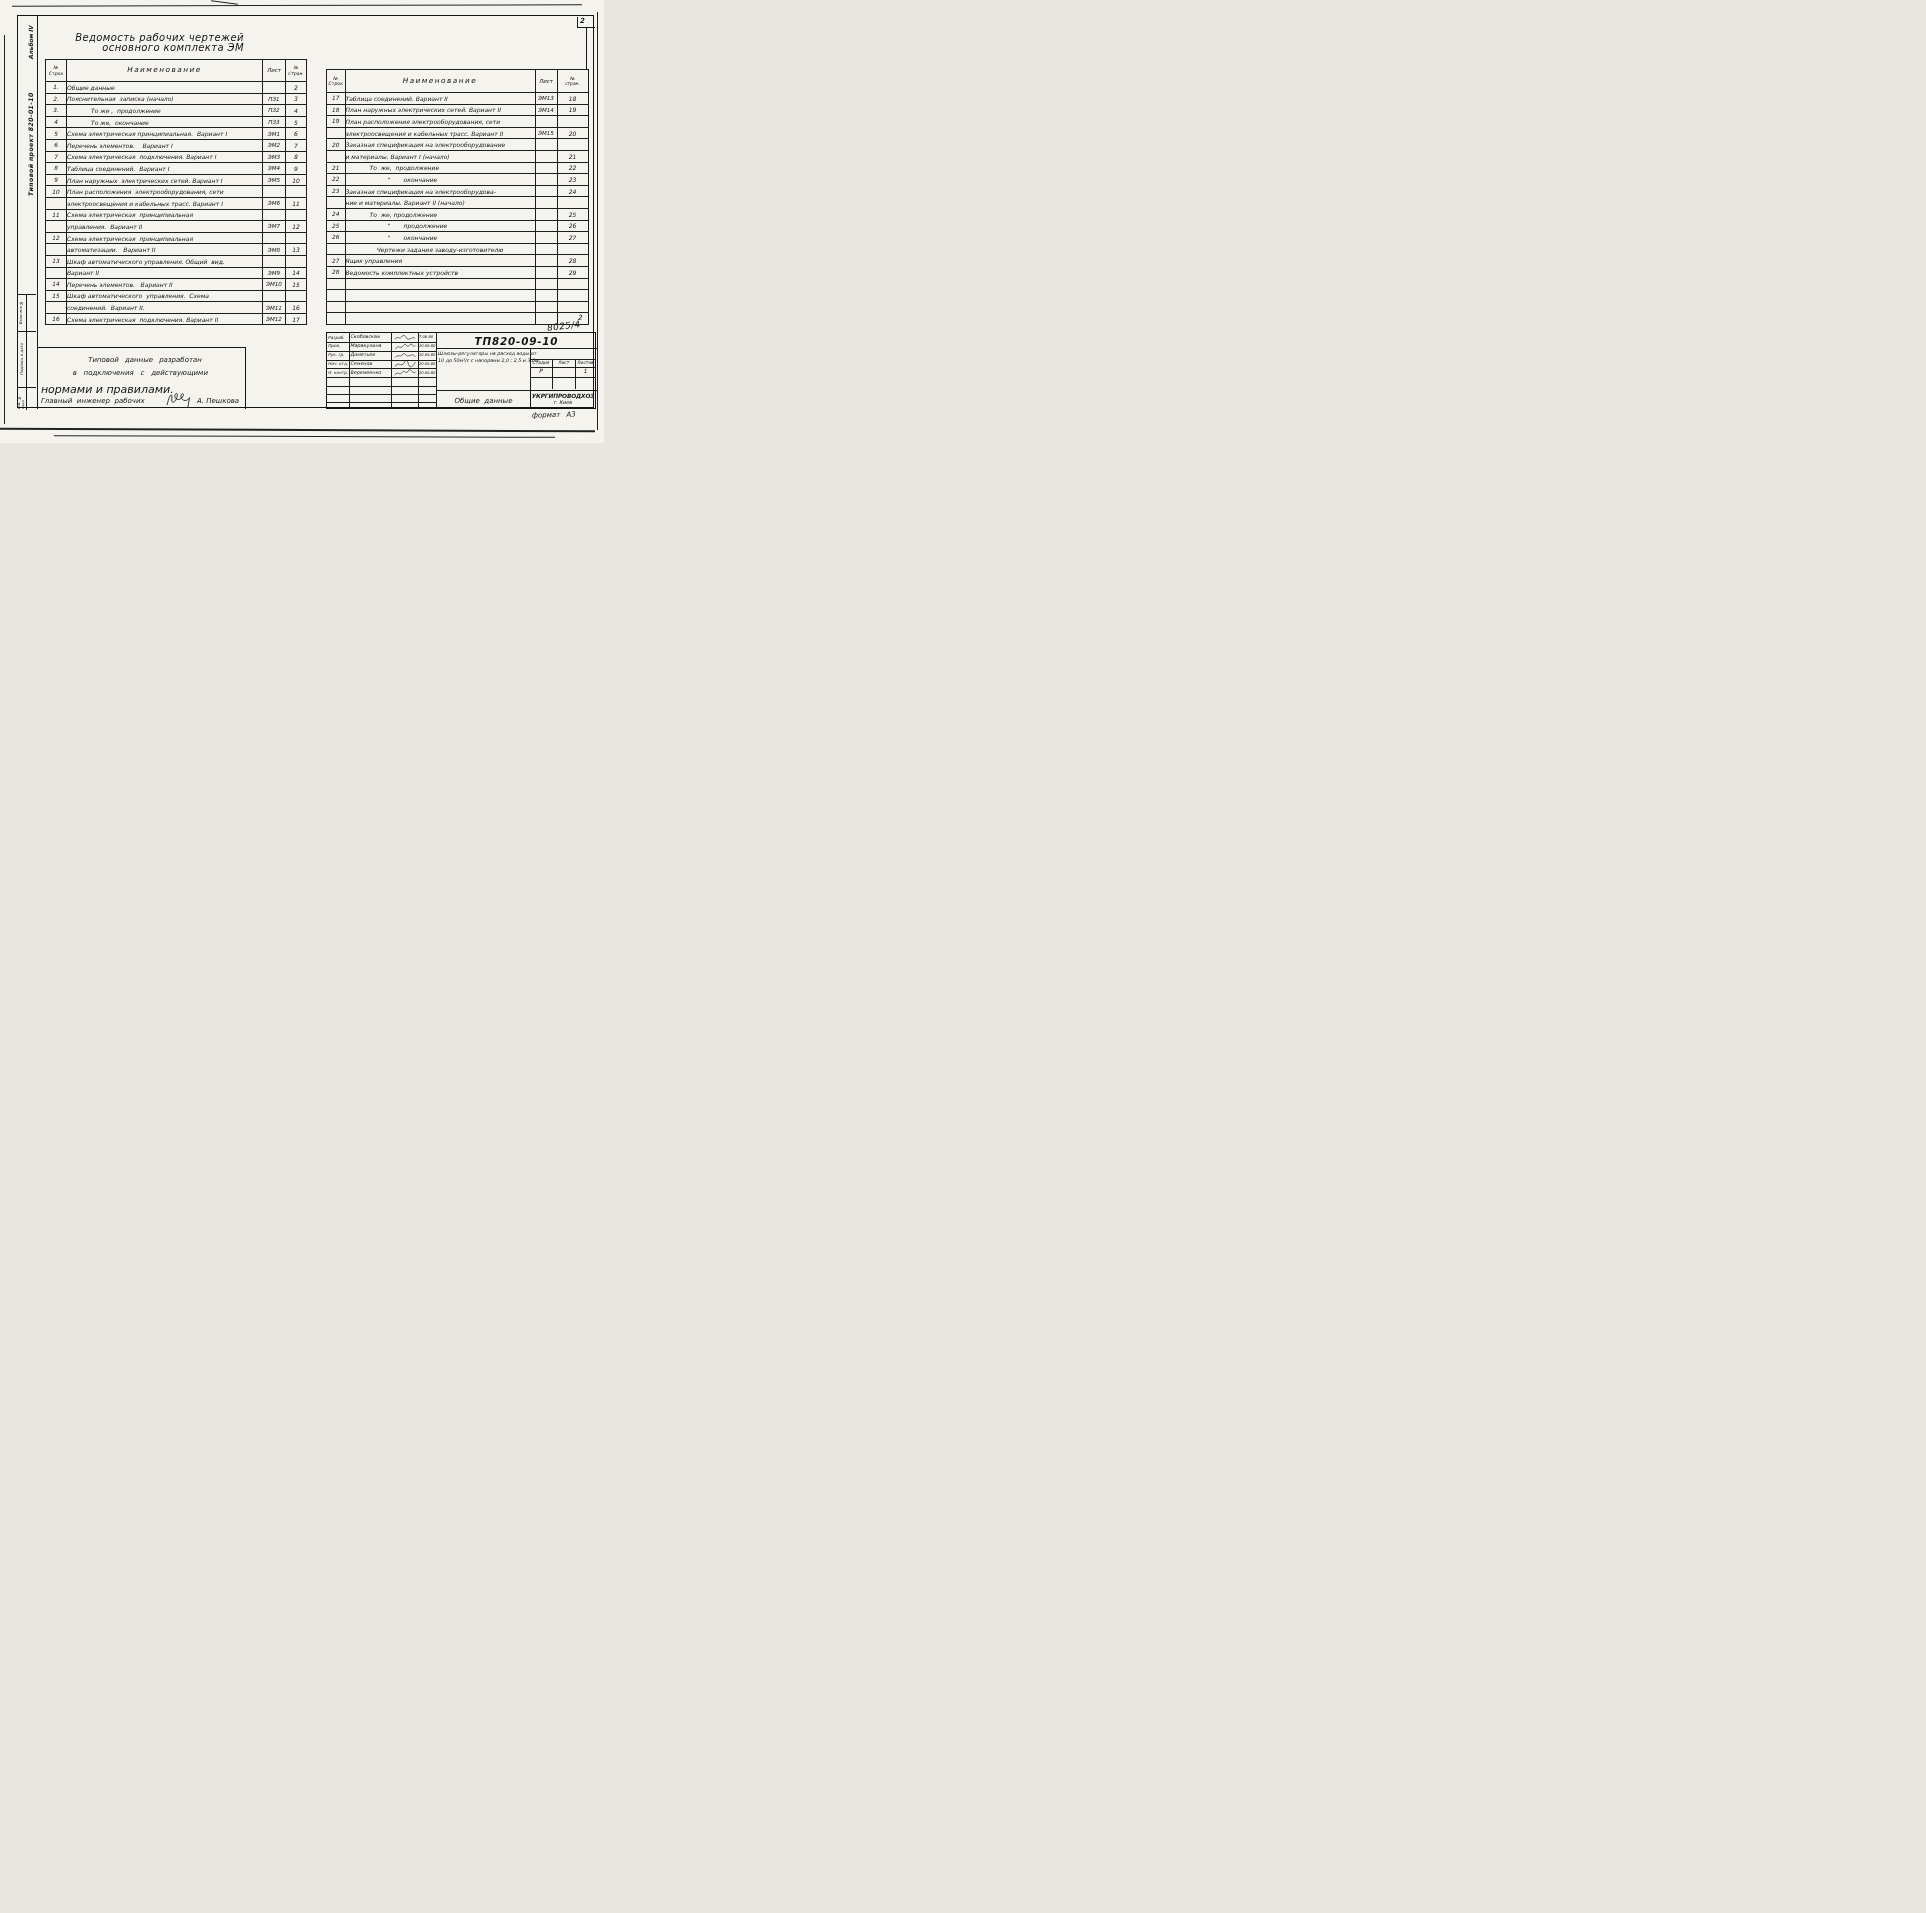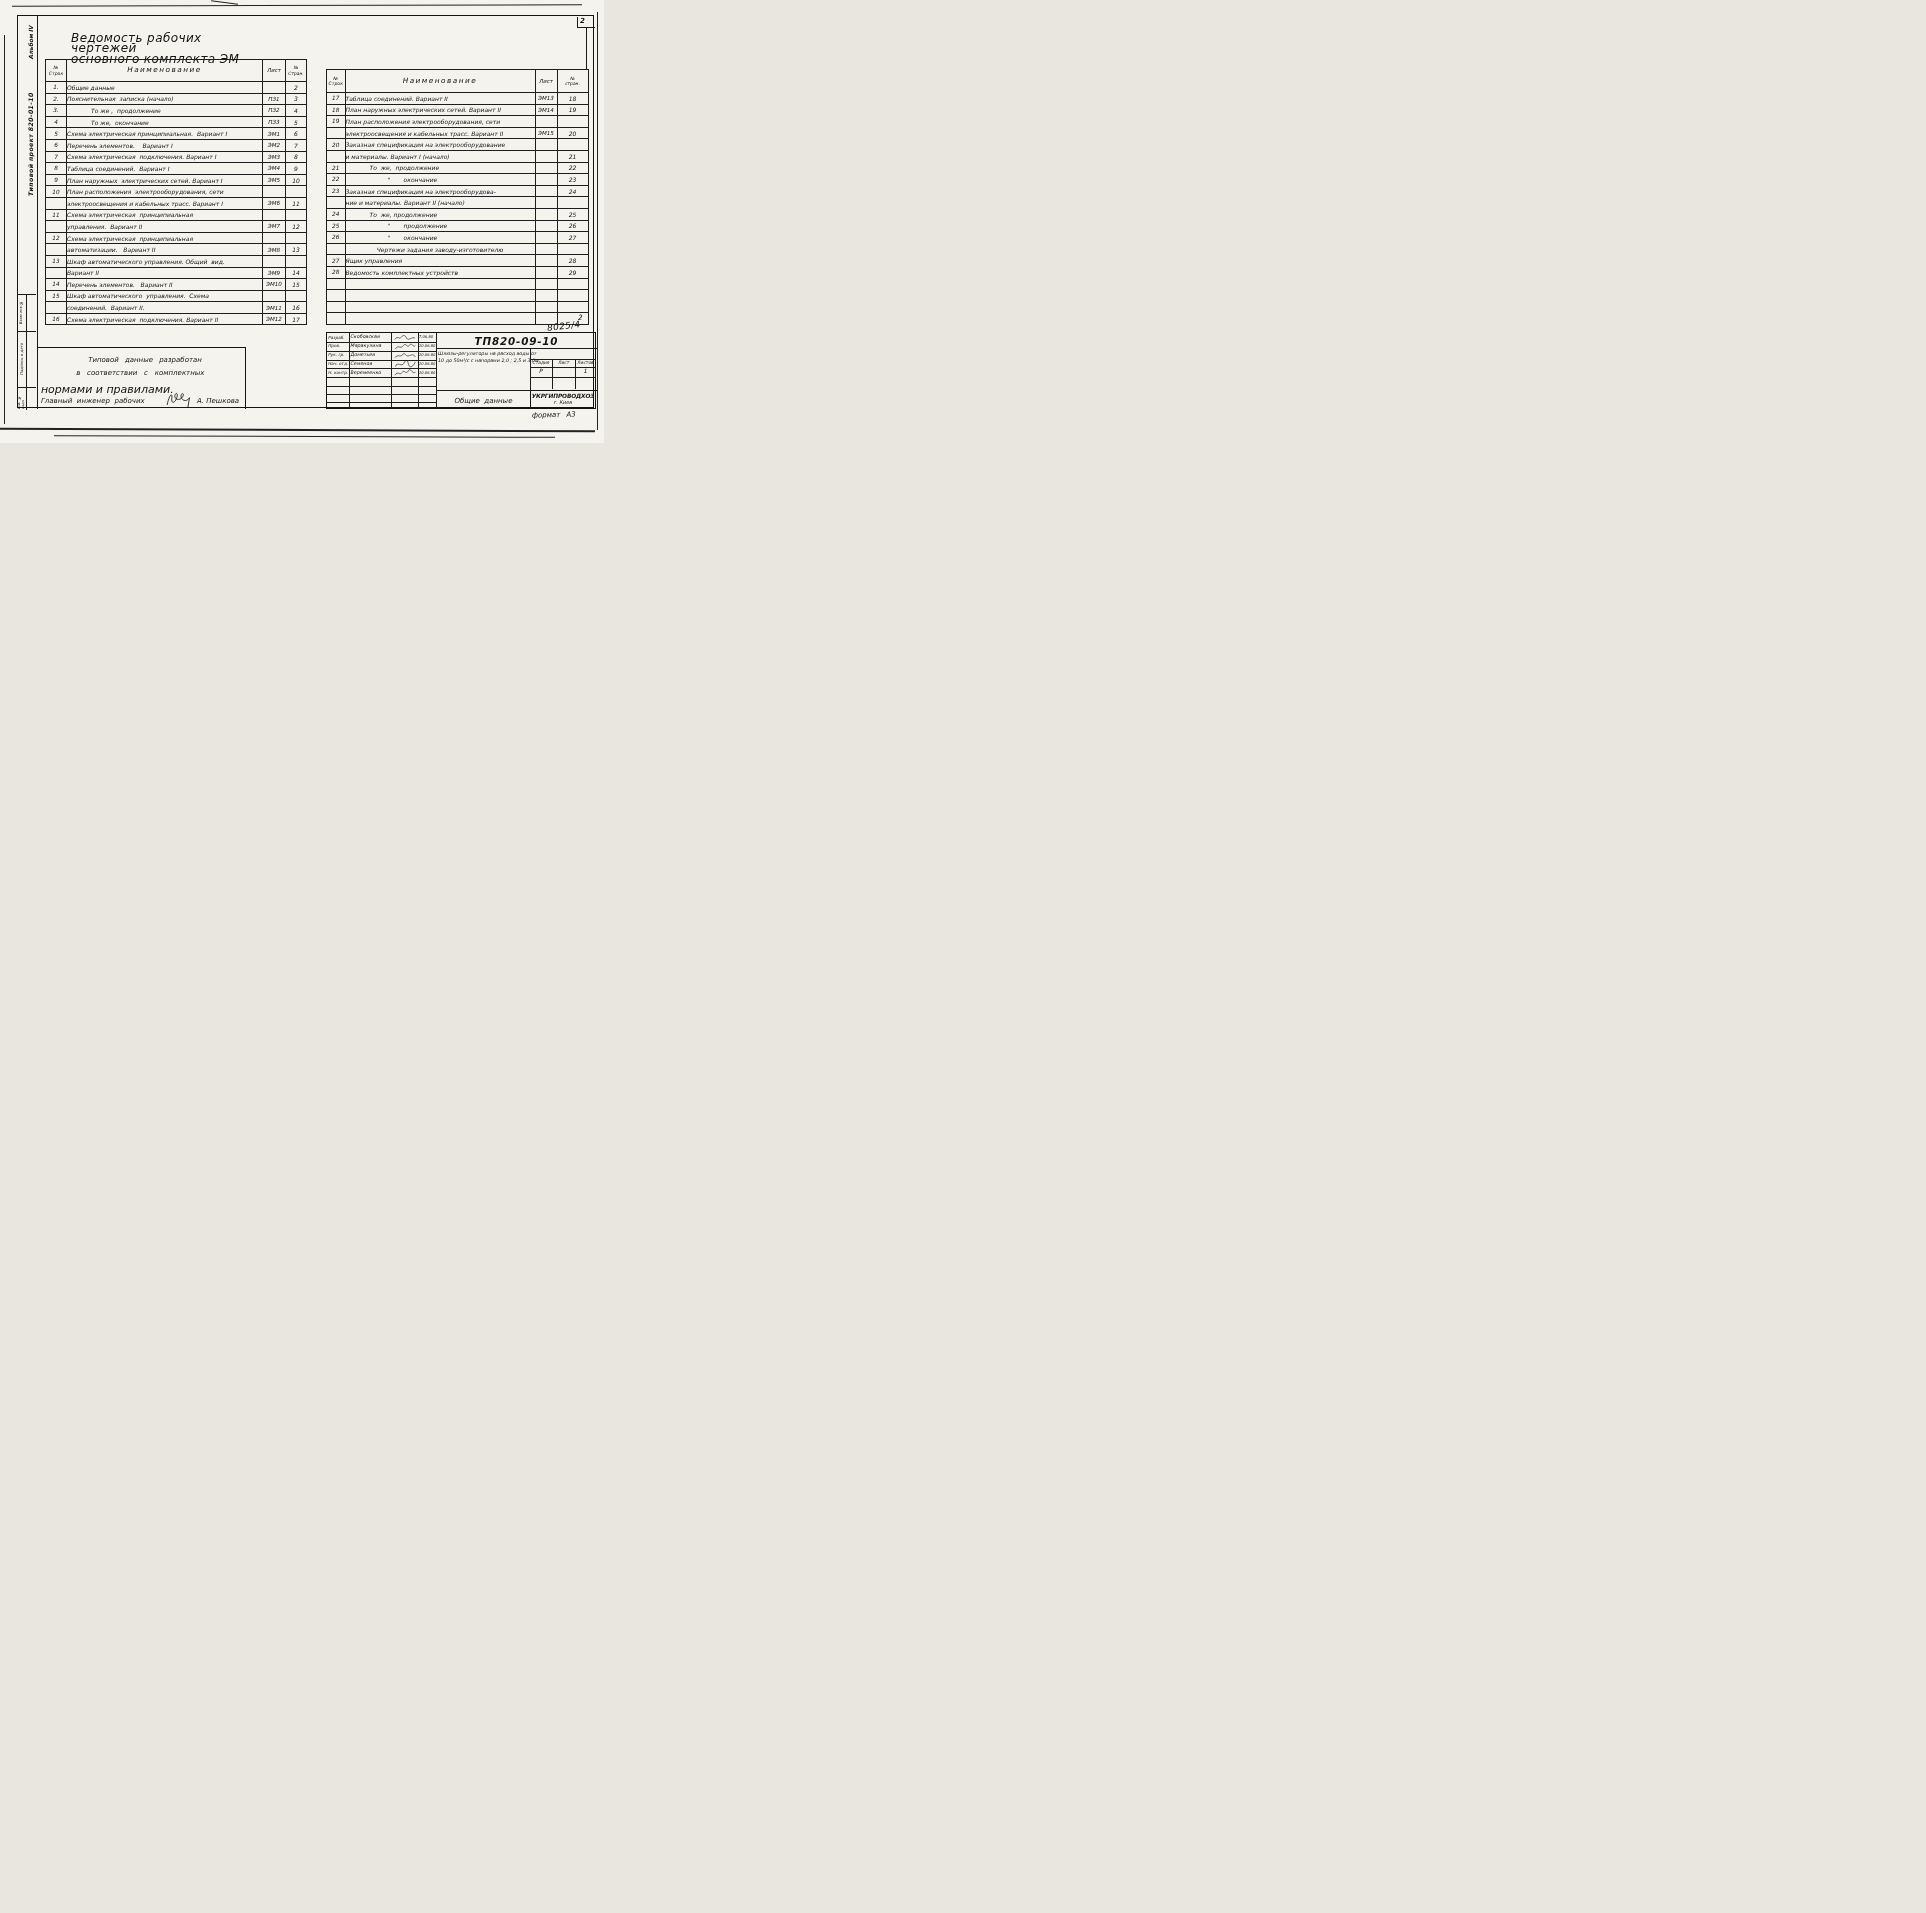--- a/index.html
+++ b/index.html
@@ -55,21 +55,21 @@
   <div class="abs vtext hand" style="left:25.4px;top:67px;width:11.6px;height:154px;font-size:6.2px;font-weight:600;letter-spacing:0.4px;">Типовой  проект  820-01-10</div>
   <div class="abs vtext hand" style="left:17.3px;top:295px;width:8.9px;height:35px;font-size:3.7px;">Взам.инв.№</div>
   <div class="abs vtext hand" style="left:17.3px;top:331px;width:8.9px;height:55px;font-size:3.9px;">Подпись и дата</div>
   <div class="abs vtext hand" style="left:17.3px;top:388px;width:8.9px;height:21px;font-size:3.3px;">Инв. № подл.</div>
 
   <div class="line" style="left:577px;top:16.6px;width:0.8px;height:10.8px;"></div>
   <div class="line" style="left:577px;top:26.6px;width:17.7px;height:1.2px;"></div>
   <div class="line" style="left:586px;top:28px;width:0.8px;height:42px;"></div>
   <div class="abs hand" style="left:580px;top:17px;font-size:7px;font-weight:600;">2</div>
 
-  <div class="abs hand" style="left:71px;top:33px;width:173px;text-align:left;font-size:12px;line-height:10.4px;letter-spacing:0.4px;">
+  <div class="abs hand" style="left:71px;top:33px;width:173px;text-align:right;font-size:10px;line-height:10.4px;letter-spacing:0.4px;">
     <div>Ведомость  рабочих  чертежей</div>
     <div>основного  комплекта  ЭМ</div>
   </div>
 
   <table class="reg" style="left:45px;top:59px;width:261px;">
     <colgroup>
         <col style="width:21px">
         <col style="width:196px">
         <col style="width:23px">
         <col style="width:21px">
@@ -385,21 +385,21 @@
           <td class="page-cell"></td>
         </tr>
       </tbody>
   </table>
 
   <div class="abs hand" style="left:578px;top:313px;font-size:7.3px;">2</div>
   <div class="abs hand" style="left:547px;top:321px;font-size:8.9px;transform:rotate(-7deg);letter-spacing:0.4px;">8025/4</div>
 
   <div class="abs" style="left:37px;top:347px;width:209px;height:62px;border-top:1.2px solid #141414;border-right:1.2px solid #141414;box-sizing:border-box;">
     <div class="abs hand" style="left:27px;top:7.7px;width:162px;text-align:center;font-size:7px;word-spacing:3.9px;">Типовой  данные  разработан</div>
-    <div class="abs hand" style="left:5.8px;top:21px;width:195px;text-align:center;font-size:7px;word-spacing:4.6px;">в  соответствии  с  комплектных</div>
+    <div class="abs hand" style="left:5.8px;top:21px;width:195px;text-align:center;font-size:7px;word-spacing:4.6px;">в  подключения  с  действующими</div>
     <div class="abs hand" style="left:3.9px;top:35px;font-size:11px;">нормами и правилами.</div>
     <div class="abs hand" style="left:3.9px;top:49px;font-size:7px;word-spacing:2.3px;">Главный  инженер  рабочих</div>
     <svg class="sig" style="left:127px;top:42px;" width="31" height="17.7" viewBox="0 0 80 46">
       <path d="M8 38 C14 10 22 6 20 22 C18 38 30 34 34 16 C36 8 30 6 28 14 C26 24 40 30 48 18 C54 9 46 6 44 14 C42 26 58 34 66 20 L62 44" stroke="#151515" stroke-width="2.2" fill="none" stroke-linecap="round"></path>
     </svg>
     <div class="abs hand" style="left:160px;top:49px;font-size:7px;">А. Пешкова</div>
   </div>
 
   <div id="stamp">
 

